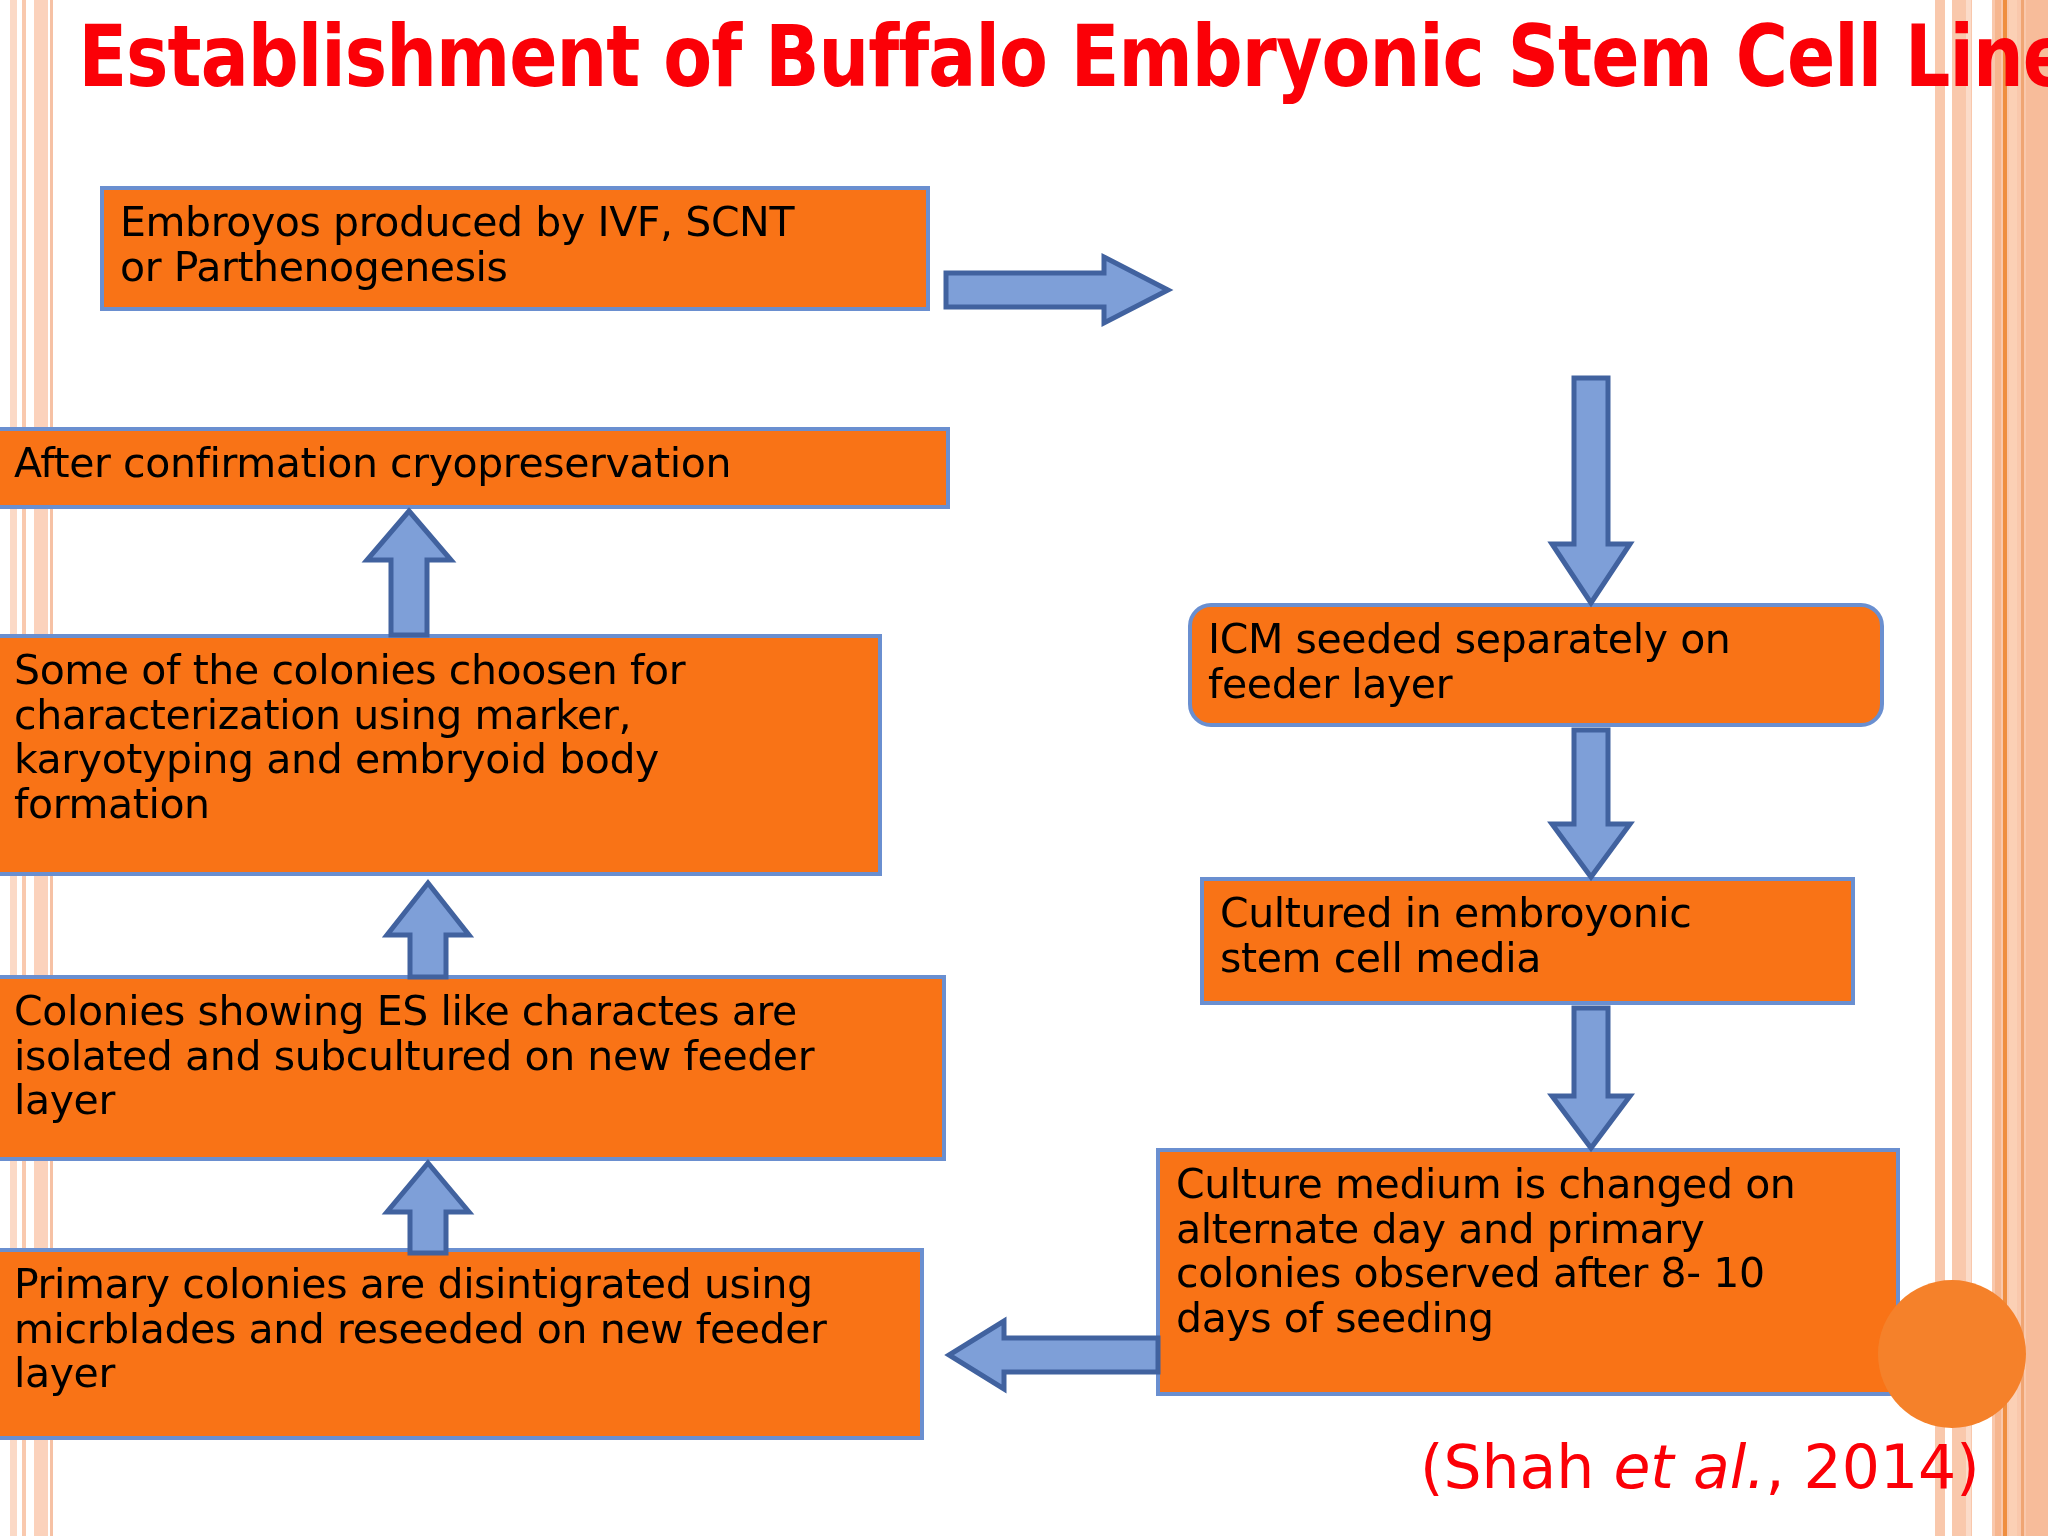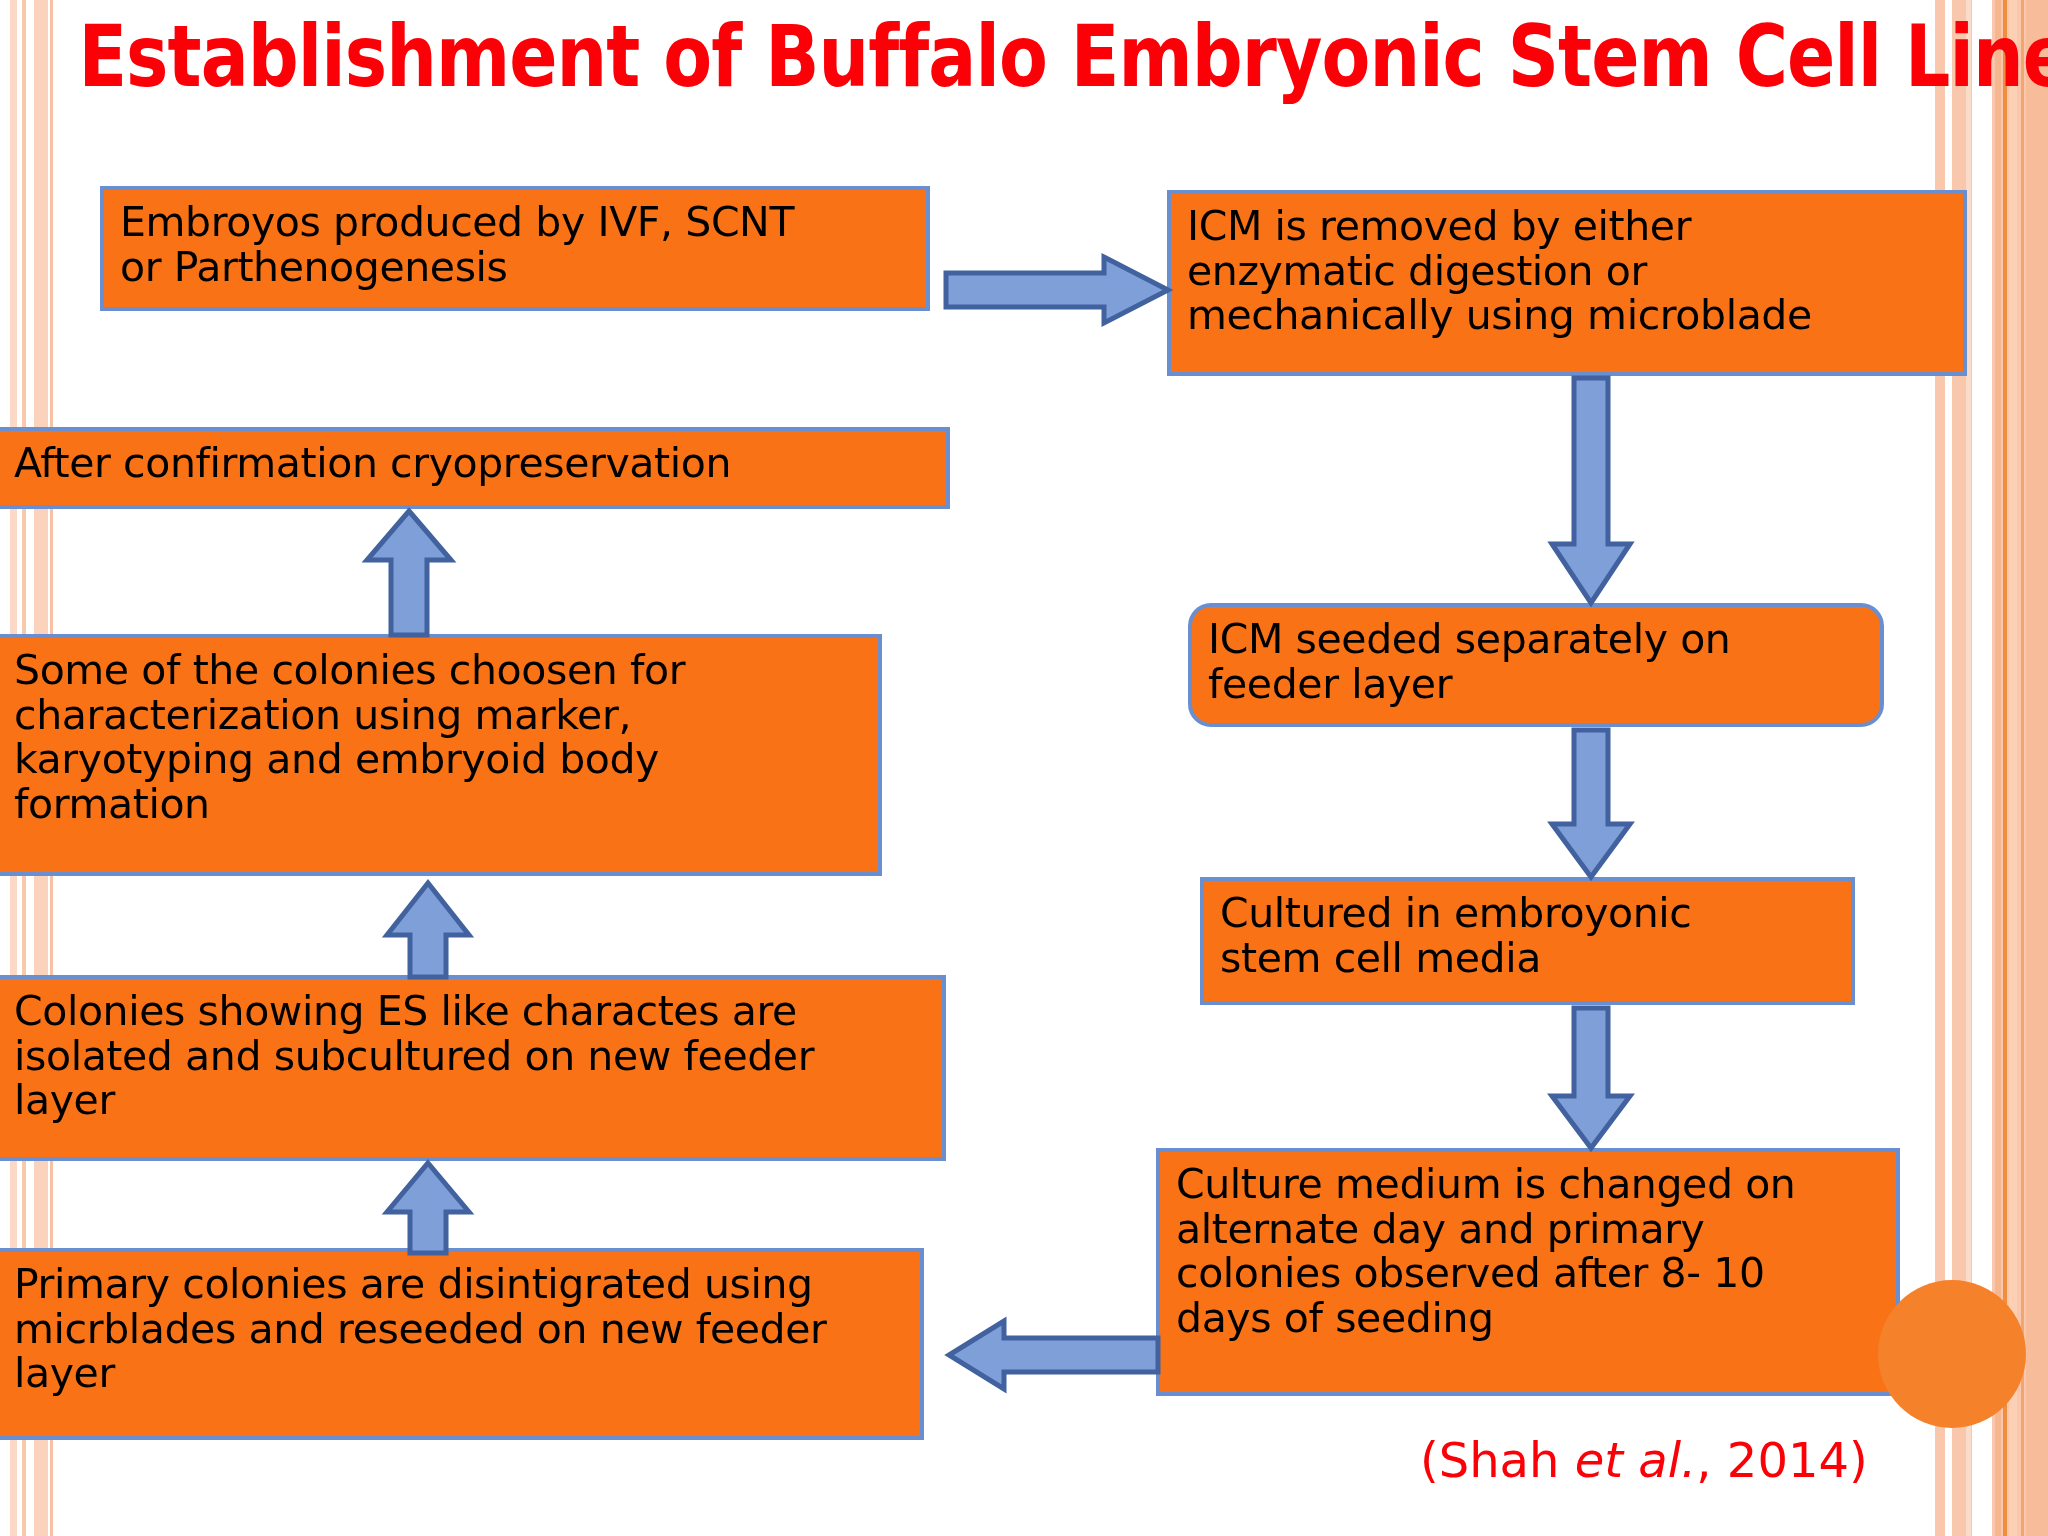--- a/index.html
+++ b/index.html
@@ -77,21 +77,21 @@
     background: #f5812a;
     border-radius: 50%;
   }
 
   
   #citation {
     position: absolute;
     left: 1420px; top: 1432px;
     color: #fb0007;
     font-family: "DejaVu Sans", sans-serif;
-    font-size: 48px;
+    font-size: 60px;
     white-space: pre;
     text-align: center;
   }
   #citation .ital { font-style: italic; }
 </style>
 </head>
 <body>
 
 <div id="slide">
 
@@ -108,23 +108,20 @@
   <div class="stripe right-stripe-c"></div>
   <div class="stripe right-stripe-d"></div>
   <div class="stripe right-stripe-e"></div>
   <div class="stripe right-stripe-f"></div>
 
   <div id="title">Establishment of Buffalo  Embryonic Stem Cell Lines</div>
 
   <div class="box" style="left:100px; top:186px; width:830px; height:125px;">Embroyos produced by IVF, SCNT
 or Parthenogenesis</div>
 
-  <div class="box" style="left:1167px; top:190px; width:800px; height:186px;">ICM is removed by either
-enzymatic digestion or
-mechanically using microblade</div>
 
   <div class="box" style="left:-6px; top:427px; width:956px; height:82px;">After confirmation cryopreservation</div>
 
   <div class="box" style="left:1188px; top:603px; width:696px; height:124px;border-radius:23px;">ICM seeded separately  on
 feeder layer</div>
 
   <div class="box" style="left:-6px; top:634px; width:888px; height:242px;">Some of the colonies choosen for
 characterization using marker,
 karyotyping and embryoid body
 formation</div>

